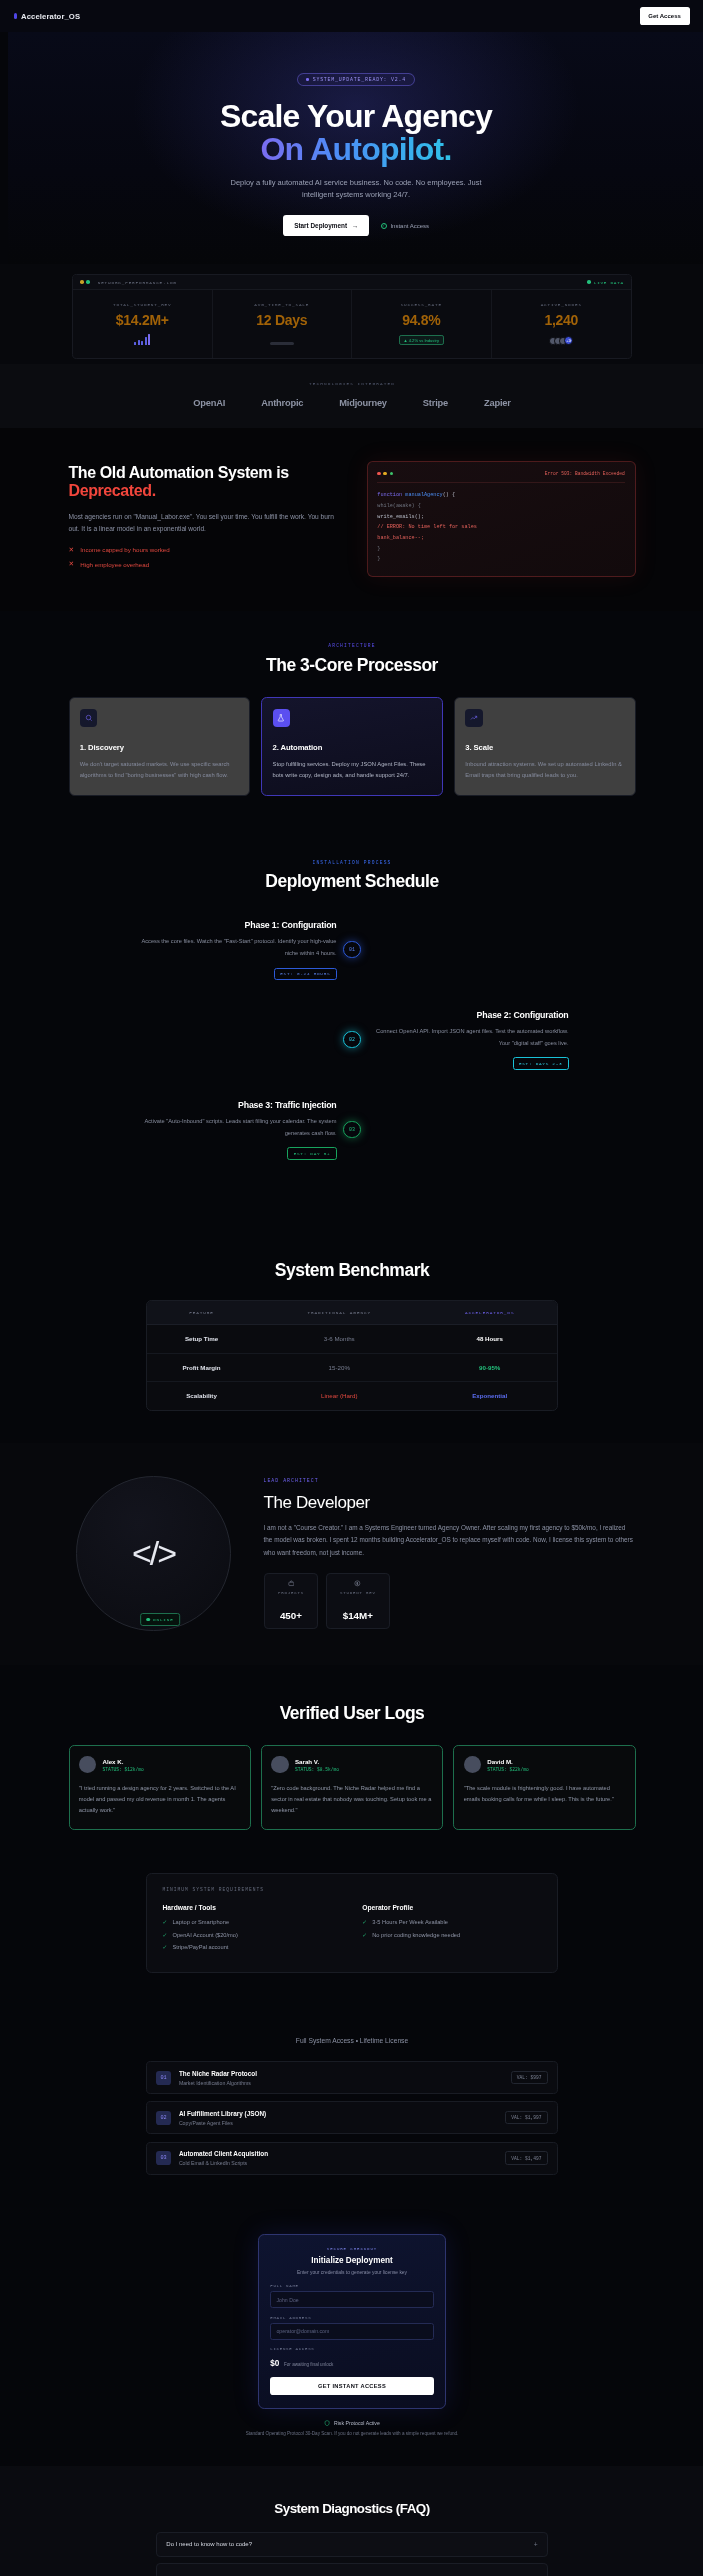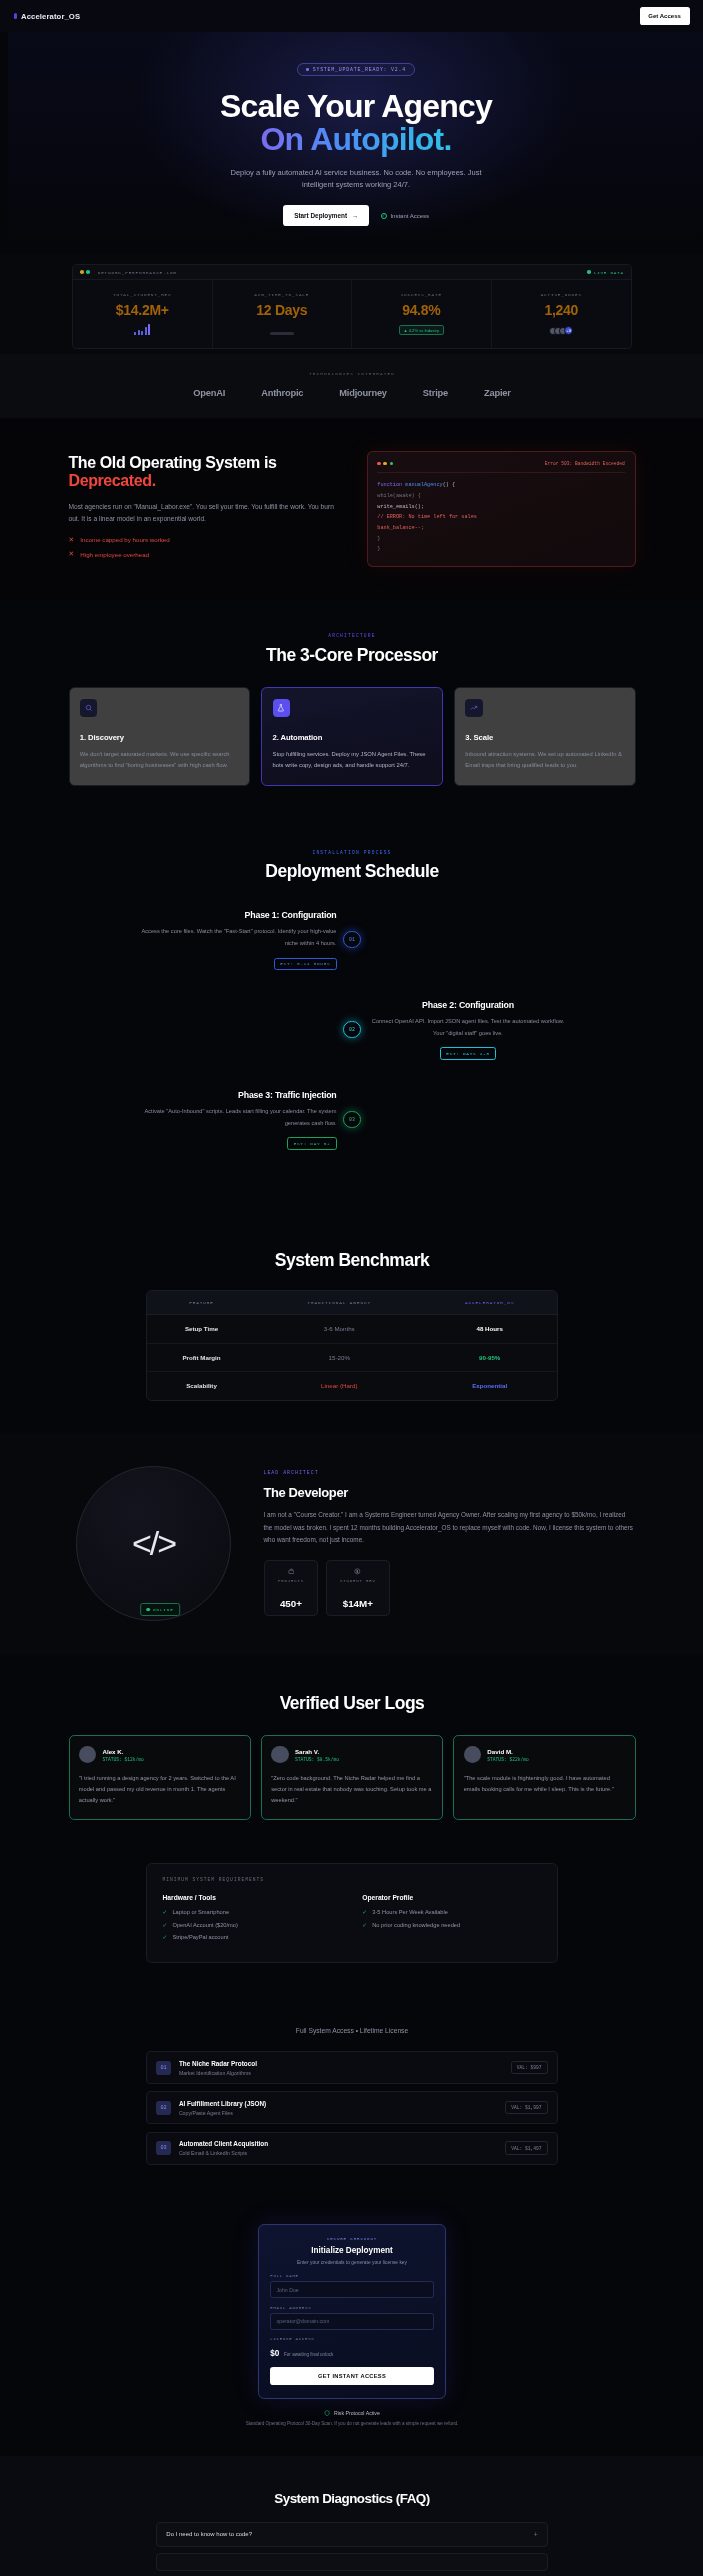--- a/index.html
+++ b/index.html
@@ -21,21 +21,21 @@
   .brand { display:flex; align-items:center; gap:3.6px; font-weight:bold; font-size:7.7px; letter-spacing:0.1px;}
   .brand-dot { width:3.1px; height:5.7px; border-radius:1.5px; background:#4f46e5; display:inline-block;}
   .btn-white {
     background:#fff; color:#07080e; border:none; border-radius:2.6px;
     font-size:6px; font-weight:bold; padding:5.7px 8.8px; cursor:pointer;
     font-family:"Liberation Sans", sans-serif;
   }
 
   
   .hero {
-    position:relative; padding:31px 0 28px; text-align:center; overflow:hidden;
+    position:relative; padding:41px 0 28px; text-align:center; overflow:hidden;
     background:
       radial-gradient(ellipse 319px 196px at 50% 32%, rgba(60,62,160,.34), transparent 70%),
       linear-gradient(180deg,#080a18 0%, #060710 60%, #050609 100%);
     margin-left: 8px;
   }
   .hero::before{
     content:""; position:absolute; inset:0;
     background-image:
       linear-gradient(rgba(120,130,200,.055) 0.5px, transparent 0.5px),
       linear-gradient(90deg, rgba(120,130,200,.055) 0.5px, transparent 0.5px);
@@ -158,21 +158,21 @@
   .tl-line { position:absolute; left:50%; top:0; bottom:0; width:0.5px; margin-left:-0.3px;
     background:linear-gradient(180deg,#2d5ad8,#19c2b4,#18a45e); }
   .tl-row { display:grid; grid-template-columns:1fr 31px 1fr; align-items:center; margin-bottom:30px; position:relative; }
   .tl-node { width:17.5px; height:17.5px; border-radius:50%; border:0.8px solid; margin:0 auto;
     display:flex; align-items:center; justify-content:center; font-size:4.9px; background:#06070c; }
   .tl-card h3 { font-size:8.8px; font-weight:bold; color:#fff; letter-spacing:-0.2px; }
   .tl-card p { margin-top:6.2px; font-size:5.7px; line-height:2.05; color:#888e9f; }
   .tl-est { display:inline-block; margin-top:8.2px; font-size:4.4px; letter-spacing:0.7px;
     border:0.5px solid; border-radius:2.6px; padding:2.6px 5.2px; }
   .ta-r { text-align:right; }
-  .ta-l { text-align:center; }
+  .ta-l { text-align:right; }
 
   
   .bm-wrap { border:0.5px solid #191c24; border-radius:5.2px; overflow:hidden; margin-top:19.6px; background:#0a0b0f;}
   table.bm { width:100%; border-collapse:collapse; }
   table.bm th {
     font-size:4.4px; letter-spacing:0.9px; font-weight:normal; padding:8.8px 5.2px;
     background:#101219; color:#767c8e; border-bottom:0.5px solid #1b1e27;
   }
   table.bm th.accent { color:#6f63f0; }
   table.bm td { padding:10.3px 5.2px; text-align:center; font-size:6.2px; border-bottom:0.5px solid #15181f; }
@@ -190,21 +190,21 @@
     background:radial-gradient(circle at 40% 30%, #13141d, #0a0b10);
     display:flex; align-items:center; justify-content:center; position:relative; margin:0 auto;
   }
   .dev-avatar .code-glyph { font-size:34px; color:#e6e8ef; font-weight:300; letter-spacing:-2.1px;}
   .online {
     position:absolute; bottom:4.1px; left:50%; transform:translateX(-34%);
     border:0.5px solid #1d6f4d; background:#06120d; color:#23c07c;
     font-size:4.4px; letter-spacing:0.8px; padding:2.6px 5.7px; border-radius:2.6px;
     display:flex; align-items:center; gap:3.1px;
   }
-  .dev h2 { font-size:13px; font-weight:bold; color:#fff; letter-spacing:-0.4px; margin-top:10px;}
+  .dev h2 { font-size:17px; font-weight:normal; color:#fff; letter-spacing:-0.4px; margin-top:10px;}
   .dev p { margin-top:9.3px; font-size:6.4px; line-height:1.95; color:#8d93a6; }
   .dev-stats { display:flex; gap:7.2px; margin-top:13.4px; }
   .dev-stat { border:0.5px solid #1a1d26; border-radius:4.1px; background:#0c0d13; padding:6.7px 13.4px; text-align:center; }
   .dev-stat .ic { font-size:6.2px; color:#8b91a4; }
   .dev-stat .lb { font-size:4.1px; letter-spacing:0.8px; color:#6b7183; margin-top:3.1px; }
   .dev-stat .vl { font-size:9.8px; font-weight:bold; color:#fff; margin-top:15px; }
 
   
   .tests { display:grid; grid-template-columns:repeat(3,1fr); gap:10.3px; margin-top:20.6px; }
   .test { border:0.5px solid #1d6f4d; border-radius:5.2px; background:#080a0c; padding:10.3px 9.3px 12.4px; }
@@ -373,21 +373,21 @@
     <span class="logo-item">Midjourney</span>
     <span class="logo-item">Stripe</span>
     <span class="logo-item">Zapier</span>
   </div>
 </section>
 
 <section class="depr">
   <div class="wrap depr-grid">
     <div>
       <h2>
-        <span>The Old Operating System is</span>
+        <span>The Old Automation System is</span>
         <span class="red">Deprecated.</span>
       </h2>
       <p>Most agencies run on "Manual_Labor.exe". You sell your time. You fulfill the work. You burn out. It is a linear model in an exponential world.</p>
       <ul>
         <li>
           <span class="xmark">✕</span>
           <span>Income capped by hours worked</span>
         </li>
         <li>
           <span class="xmark">✕</span>

